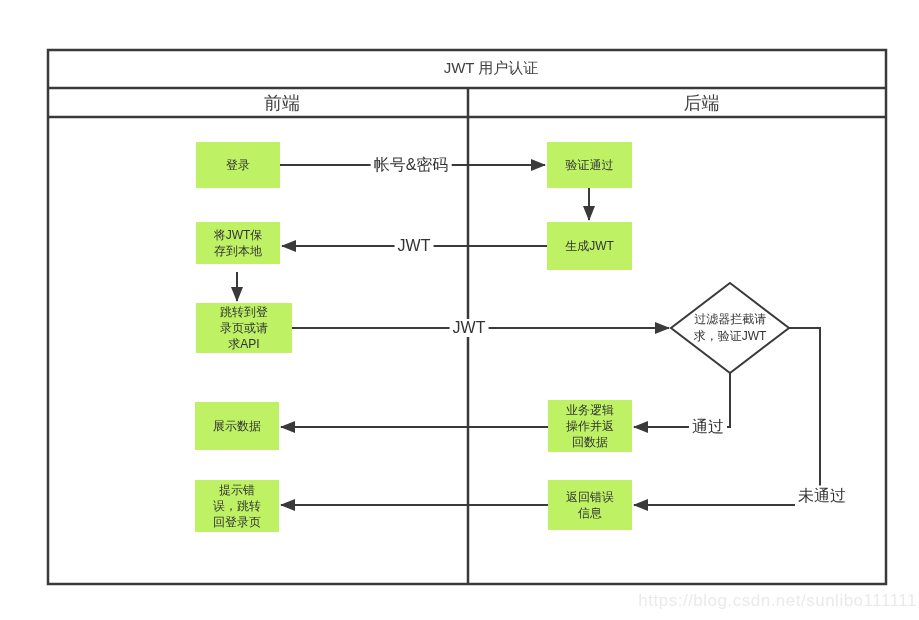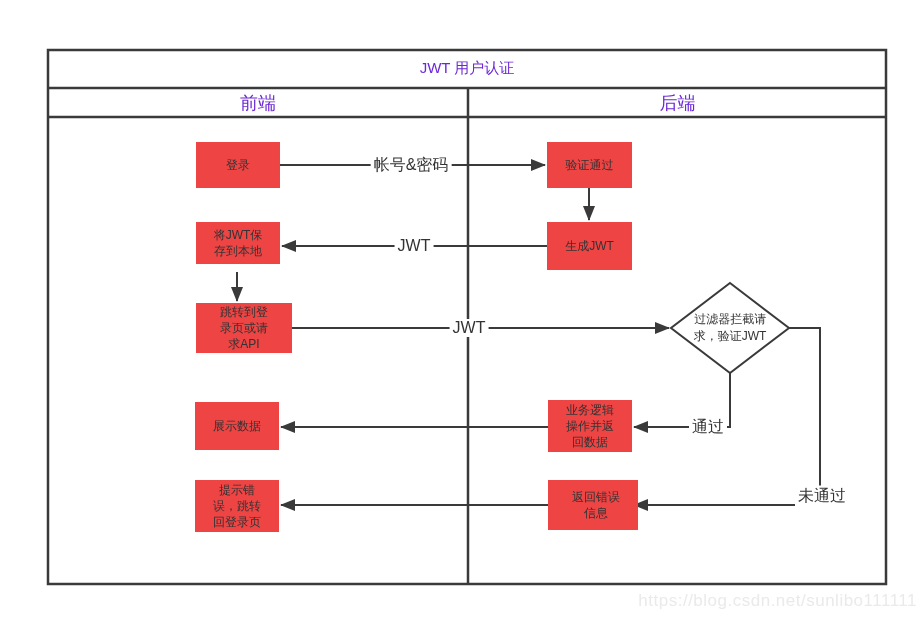--- a/index.html
+++ b/index.html
@@ -11,27 +11,28 @@
     font-family: "Liberation Sans", "DejaVu Sans", sans-serif;
     color: #333333;
     overflow: hidden;
   }
   svg.layer { position: absolute; left: 0; top: 0; }
   .cell {
     position: absolute;
     display: flex;
     align-items: center;
     justify-content: center;
-    color: #6d28d9;
+    color: #404040;
+    margin-left: 24px;
   }
   .title-cell { font-size: 15px; }
   .lane-cell { font-size: 18px; }
   .node {
     position: absolute;
-    background: #ef4444;
+    background: #bef264;
     display: flex;
     align-items: center;
     justify-content: center;
     text-align: center;
     font-size: 12px;
     line-height: 16px;
     white-space: pre-line;
     color: #333333;
   }
   .diamond-label {
@@ -105,21 +106,21 @@
   <div class="node" style="left:196px; top:303px; width:96px; height:50px;">跳转到登
 录页或请
 求API</div>
   <div class="node" style="left:195px; top:402px; width:84px; height:48px;">展示数据</div>
   <div class="node" style="left:548px; top:400px; width:84px; height:52px;">业务逻辑
 操作并返
 回数据</div>
   <div class="node" style="left:195px; top:480px; width:84px; height:52px;">提示错
 误，跳转
 回登录页</div>
-  <div class="node" style="left:548px; top:480px; width:84px; height:50px;padding-left:6px;">返回错误
+  <div class="node" style="left:548px; top:480px; width:84px; height:50px;">返回错误
 信息</div>
 
   <div class="diamond-label" style="left:685px; top:307px; width:90px; height:42px;">过滤器拦截请
 求，验证JWT</div>
 
   <div class="edge-label" style="left:411px; top:165px;">帐号&amp;密码</div>
   <div class="edge-label" style="left:414px; top:246px;">JWT</div>
   <div class="edge-label" style="left:469px; top:328px;">JWT</div>
   <div class="edge-label" style="left:708px; top:427px;">通过</div>
   <div class="edge-label" style="left:822px; top:496px;">未通过</div>

